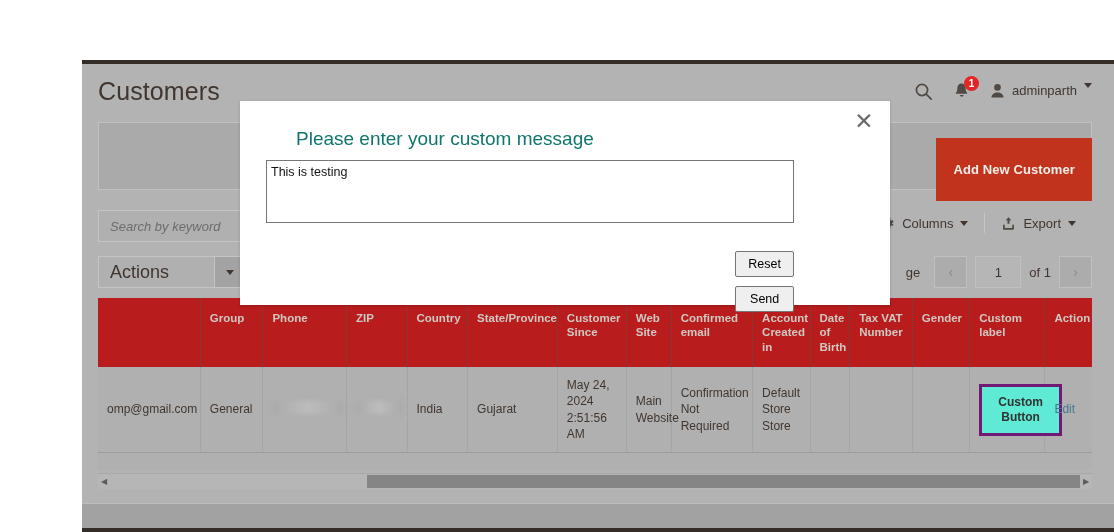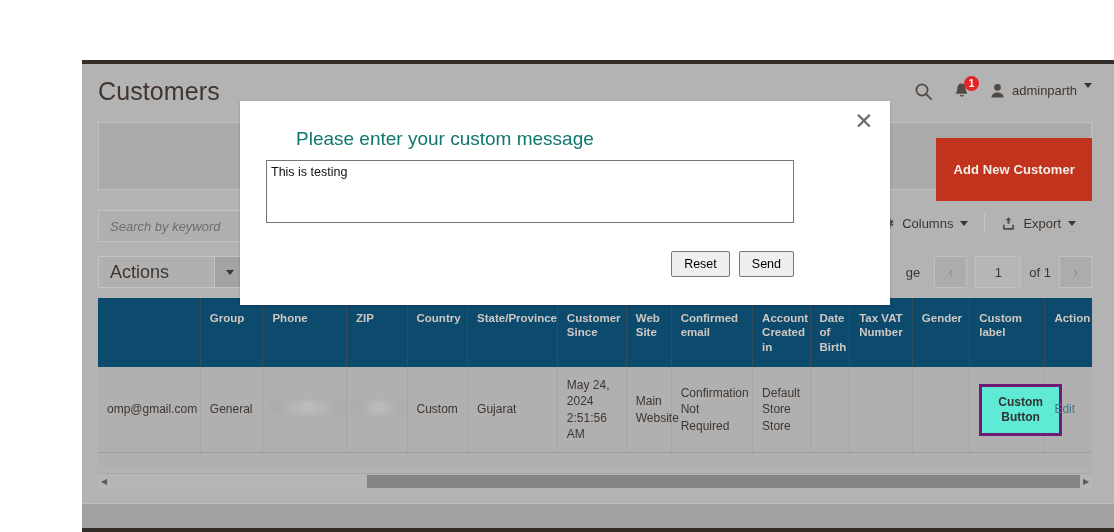--- a/index.html
+++ b/index.html
@@ -280,21 +280,21 @@
     height: 172px;
     background: #b0b0b0;
     overflow: hidden;
   }
   table.grid {
     border-collapse: collapse;
     width: 100%;
     table-layout: fixed;
   }
   table.grid thead th {
-    background: #0c4a6e;
+    background: #b91c1c;
     color: #cfc8c2;
     font-size: 11.5px;
     font-weight: 700;
     text-align: left;
     padding: 13px 9px;
     vertical-align: top;
     border-right: 1px dotted #5a514a;
     height: 48px;
     box-sizing: border-box;
     line-height: 1.25;
@@ -425,20 +425,21 @@
     resize: none;
     outline: none;
     line-height: 1.3;
   }
   .modal-actions {
     position: absolute;
     right: 96px;
     top: 150px;
     display: flex;
     gap: 9px;
+    flex-direction: column;
   }
   .std-btn {
     font-family: "Liberation Sans", sans-serif;
     font-size: 12.5px;
     color: #000;
     background: #efefef;
     border: 1px solid #767676;
     border-radius: 2px;
     padding: 5px 12px;
     cursor: pointer;
@@ -572,21 +573,21 @@
         <tbody>
           <tr>
             <td>omp@gmail.com</td>
             <td>General</td>
             <td>
               <span class="redacted" style="width:72px">&nbsp;</span>
             </td>
             <td>
               <span class="redacted" style="width:46px">&nbsp;</span>
             </td>
-            <td>Custom</td>
+            <td>India</td>
             <td>Gujarat</td>
             <td>May 24, 2024 2:51:56 AM</td>
             <td>Main Website</td>
             <td>Confirmation Not Required</td>
             <td>Default Store Store</td>
             <td></td>
             <td></td>
             <td></td>
             <td>
               <span class="custom-btn-cell">Custom Button</span>

